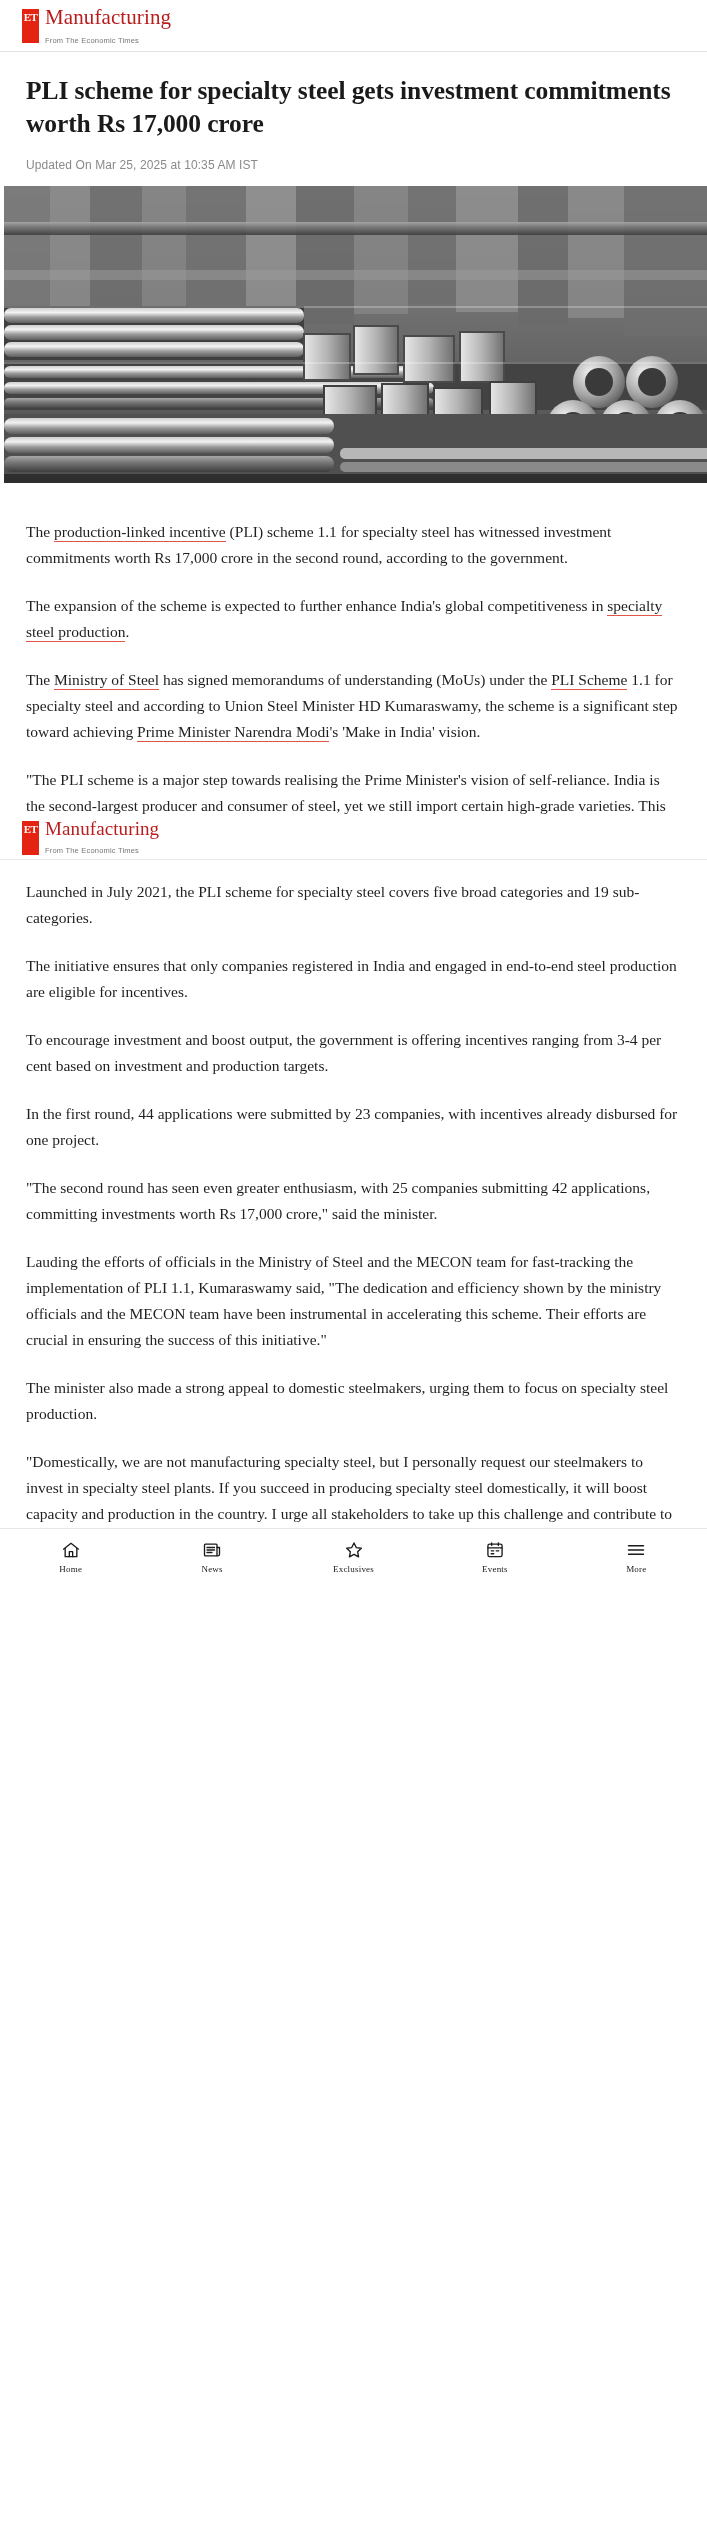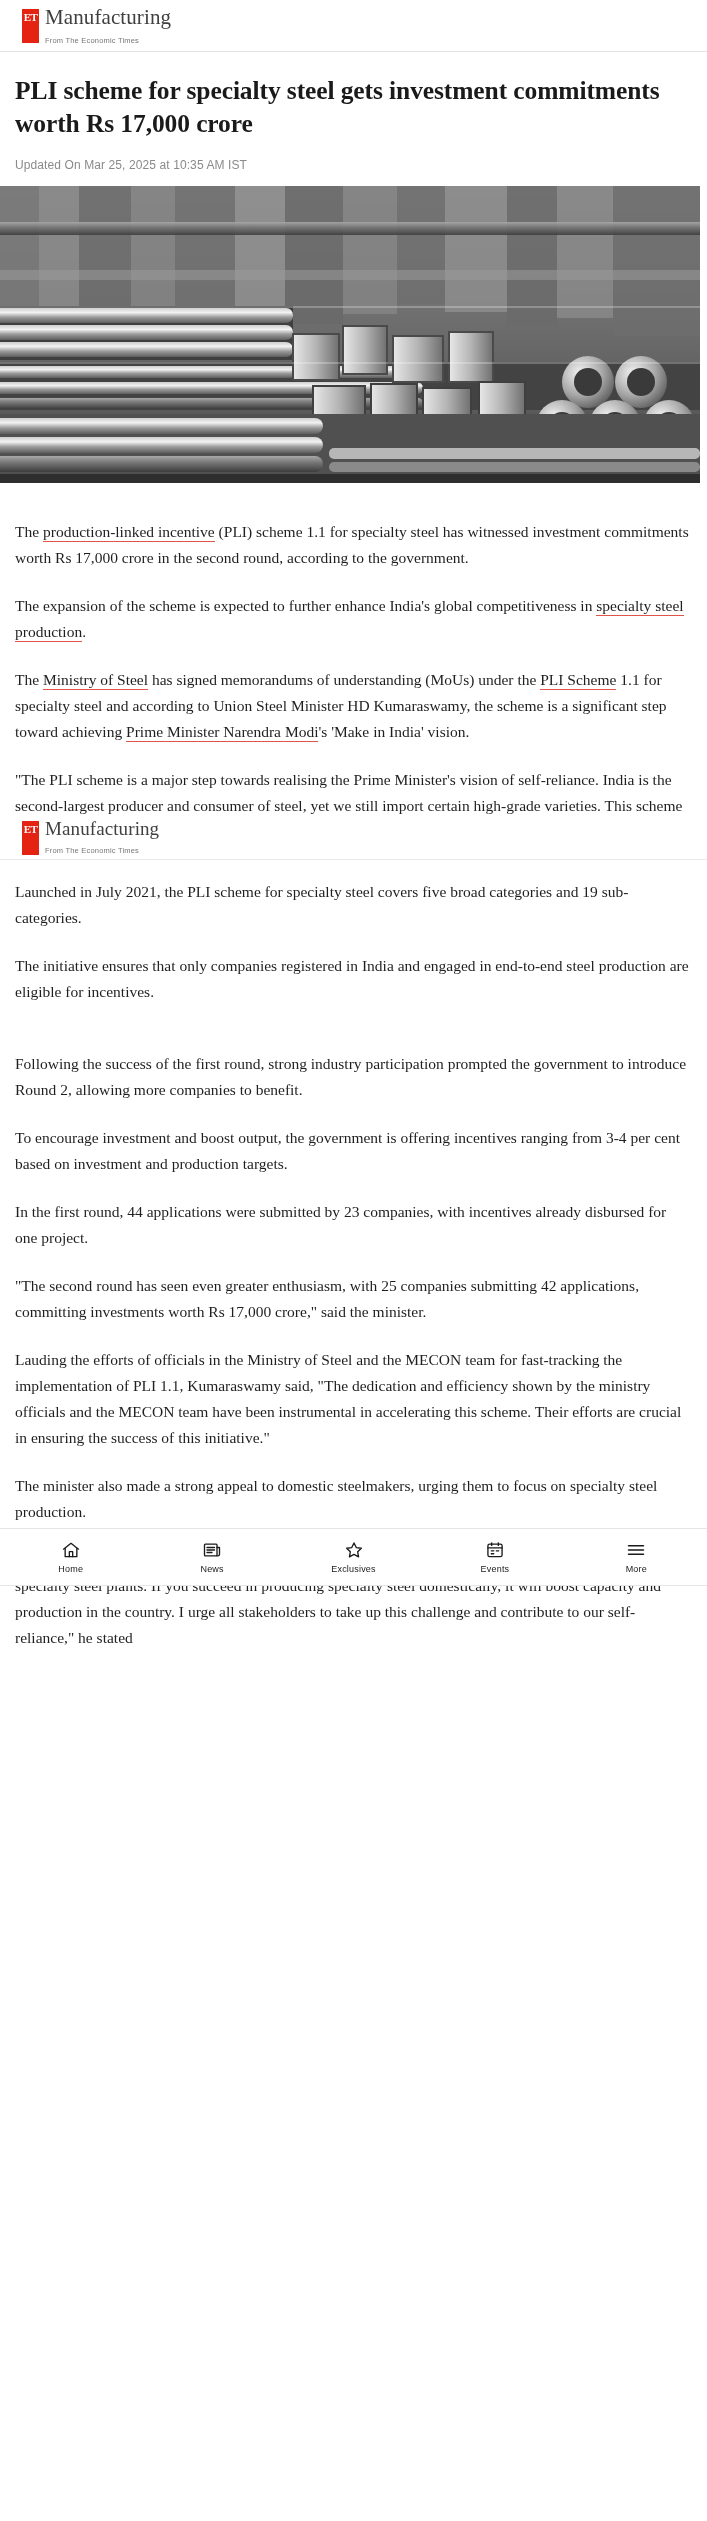--- a/index.html
+++ b/index.html
@@ -40,35 +40,35 @@
     line-height: 17px;
     text-align: center;
     letter-spacing: -0.5px;
     margin-top: 3px;
   }
   .brand-text-wrap { display: flex; flex-direction: column; }
   .brand-title {
     font-family: "Liberation Serif", serif;
     font-size: 21px;
     font-weight: normal;
-    color: #404040;
+    color: #b91c1c;
     line-height: 23px;
     letter-spacing: 0.1px;
     text-align: center;
   }
   .brand-sub {
     font-family: "Liberation Sans", sans-serif;
     font-size: 7.5px;
     color: #777777;
     letter-spacing: 0.2px;
     margin-top: 7px;
   }
 
   
-  .article { padding: 0 15px; }
+  .article { padding: 0 26px; }
 
   .headline {
     font-family: "Liberation Serif", serif;
     font-size: 25.5px;
     line-height: 33px;
     font-weight: bold;
     color: #1a1a1a;
     margin: 22px 0 0 0;
     letter-spacing: -0.1px;
   }
@@ -145,21 +145,21 @@
     justify-content: center;
     gap: 4px;
   }
   .navitem .ico {
     width: 20px;
     height: 20px;
     display: block;
     color: #1a1a1a;
   }
   .navitem .lbl {
-    font-family: Liberation Sans, sans-serif;
+    font-family: Liberation Serif, serif;
     font-size: 9px;
     color: #1a1a1a;
     letter-spacing: 0.2px;
   }
 </style>
 </head>
 <body>
 
 <div class="brandbar">
   <div class="brand-logo-wrap">
@@ -300,21 +300,20 @@
       The expansion of the scheme is expected to further enhance India's global competitiveness in <a class="lnk" href="#">specialty steel production</a>.
     </p>
 
     <p class="para">
       The <a class="lnk" href="#">Ministry of Steel</a> has signed memorandums of understanding (MoUs) under the <a class="lnk" href="#">PLI Scheme</a> 1.1 for specialty steel and according to Union Steel Minister HD Kumaraswamy, the scheme is a significant step toward achieving <a class="lnk" href="#">Prime Minister Narendra Modi</a>'s 'Make in India' vision.
     </p>
 
     <p class="para">"The PLI scheme is a major step towards realising the Prime Minister's vision of self-reliance. India is the second-largest producer and consumer of steel, yet we still import certain high-grade varieties. This scheme aims to bridge that gap by promoting domestic production," the minister said.</p>
     <p class="para" style="margin-top:34px;">Launched in July 2021, the PLI scheme for specialty steel covers five broad categories and 19 sub-categories.</p>
     <p class="para">The initiative ensures that only companies registered in India and engaged in end-to-end steel production are eligible for incentives.</p>
-    <p class="para" style="margin-top:46px;">Following the success of the first round, strong industry participation prompted the government to introduce Round 2, allowing more companies to benefit.</p>
     <p class="para">To encourage investment and boost output, the government is offering incentives ranging from 3-4 per cent based on investment and production targets.</p>
     <p class="para">In the first round, 44 applications were submitted by 23 companies, with incentives already disbursed for one project.</p>
     <p class="para">"The second round has seen even greater enthusiasm, with 25 companies submitting 42 applications, committing investments worth Rs 17,000 crore," said the minister.</p>
     <p class="para">Lauding the efforts of officials in the Ministry of Steel and the MECON team for fast-tracking the implementation of PLI 1.1, Kumaraswamy said, "The dedication and efficiency shown by the ministry officials and the MECON team have been instrumental in accelerating this scheme. Their efforts are crucial in ensuring the success of this initiative."</p>
     <p class="para">The minister also made a strong appeal to domestic steelmakers, urging them to focus on specialty steel production.</p>
     <p class="para">"Domestically, we are not manufacturing specialty steel, but I personally request our steelmakers to invest in specialty steel plants. If you succeed in producing specialty steel domestically, it will boost capacity and production in the country. I urge all stakeholders to take up this challenge and contribute to our self-reliance," he stated</p>
   </div>
 </div>
 
 <div class="sticky-brand">

